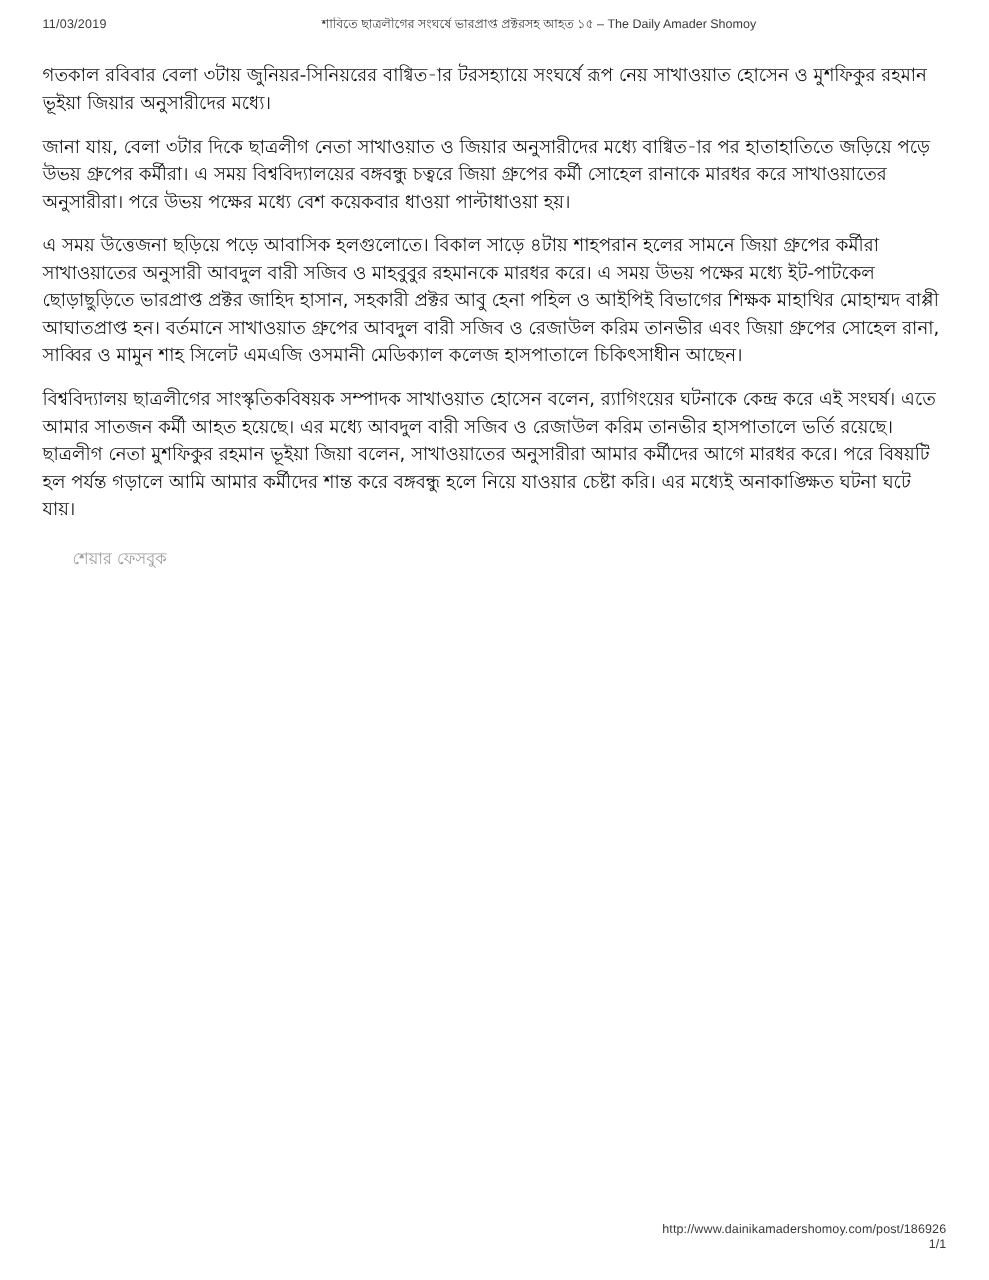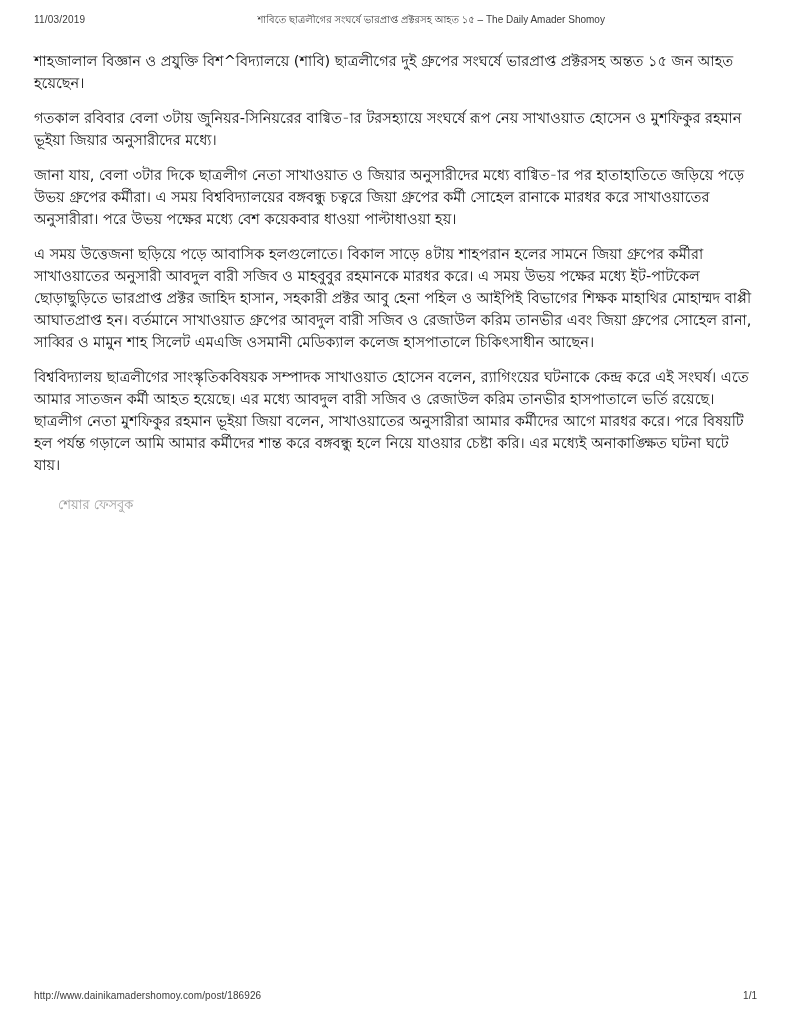--- a/index.html
+++ b/index.html
@@ -70,36 +70,36 @@
     position: absolute;
     left: 34px;
     right: 34px;
     bottom: 22px;
     display: flex;
     justify-content: space-between;
     align-items: flex-end;
     font-size: 10px;
     color: #3a3a3a;
     line-height: 12px;
+    flex-direction: column;
   }
   .print-footer .page-url { letter-spacing: 0.1px; }
-  .print-footer .page-indicator { text-align: right; margin-top: 31px; }
+  .print-footer .page-indicator { text-align: right; }
 </style>
 </head>
 <body>
 
 <div class="page">
 
   <div class="print-header">
     <span class="date">11/03/2019</span>
     <span class="doc-title">শাবিতে ছাত্রলীগের সংঘর্ষে ভারপ্রাপ্ত প্রক্টরসহ আহত ১৫ – The Daily Amader Shomoy</span>
   </div>
 
   <div class="article">
-    <p>শাহজালাল বিজ্ঞান ও প্রযুক্তি বিশ^বিদ্যালয়ে (শাবি) ছাত্রলীগের দুই গ্রুপের সংঘর্ষে ভারপ্রাপ্ত প্রক্টরসহ অন্তত ১৫ জন আহত হয়েছেন।</p>
     <p>গতকাল রবিবার বেলা ৩টায় জুনিয়র-সিনিয়রের বাগ্বিত-ার টরসহ্যায়ে সংঘর্ষে রূপ নেয় সাখাওয়াত হোসেন ও মুশফিকুর রহমান ভূইয়া জিয়ার অনুসারীদের মধ্যে।</p>
     <p>জানা যায়, বেলা ৩টার দিকে ছাত্রলীগ নেতা সাখাওয়াত ও জিয়ার অনুসারীদের মধ্যে বাগ্বিত-ার পর হাতাহাতিতে জড়িয়ে পড়ে উভয় গ্রুপের কর্মীরা। এ সময় বিশ্ববিদ্যালয়ের বঙ্গবন্ধু চত্বরে জিয়া গ্রুপের কর্মী সোহেল রানাকে মারধর করে সাখাওয়াতের অনুসারীরা। পরে উভয় পক্ষের মধ্যে বেশ কয়েকবার ধাওয়া পাল্টাধাওয়া হয়।</p>
     <p>এ সময় উত্তেজনা ছড়িয়ে পড়ে আবাসিক হলগুলোতে। বিকাল সাড়ে ৪টায় শাহপরান হলের সামনে জিয়া গ্রুপের কর্মীরা সাখাওয়াতের অনুসারী আবদুল বারী সজিব ও মাহবুবুর রহমানকে মারধর করে। এ সময় উভয় পক্ষের মধ্যে ইট-পাটকেল ছোড়াছুড়িতে ভারপ্রাপ্ত প্রক্টর জাহিদ হাসান, সহকারী প্রক্টর আবু হেনা পহিল ও আইপিই বিভাগের শিক্ষক মাহাথির মোহাম্মদ বাপ্পী আঘাতপ্রাপ্ত হন। বর্তমানে সাখাওয়াত গ্রুপের আবদুল বারী সজিব ও রেজাউল করিম তানভীর এবং জিয়া গ্রুপের সোহেল রানা, সাব্বির ও মামুন শাহ সিলেট এমএজি ওসমানী মেডিক্যাল কলেজ হাসপাতালে চিকিৎসাধীন আছেন।</p>
     <p>বিশ্ববিদ্যালয় ছাত্রলীগের সাংস্কৃতিকবিষয়ক সম্পাদক সাখাওয়াত হোসেন বলেন, র‌্যাগিংয়ের ঘটনাকে কেন্দ্র করে এই সংঘর্ষ। এতে আমার সাতজন কর্মী আহত হয়েছে। এর মধ্যে আবদুল বারী সজিব ও রেজাউল করিম তানভীর হাসপাতালে ভর্তি রয়েছে। ছাত্রলীগ নেতা মুশফিকুর রহমান ভূইয়া জিয়া বলেন, সাখাওয়াতের অনুসারীরা আমার কর্মীদের আগে মারধর করে। পরে বিষয়টি হল পর্যন্ত গড়ালে আমি আমার কর্মীদের শান্ত করে বঙ্গবন্ধু হলে নিয়ে যাওয়ার চেষ্টা করি। এর মধ্যেই অনাকাঙ্ক্ষিত ঘটনা ঘটে যায়।</p>
 
     <div class="share-row">
       <span class="share-label">শেয়ার ফেসবুক</span>
     </div>
   </div>
 

